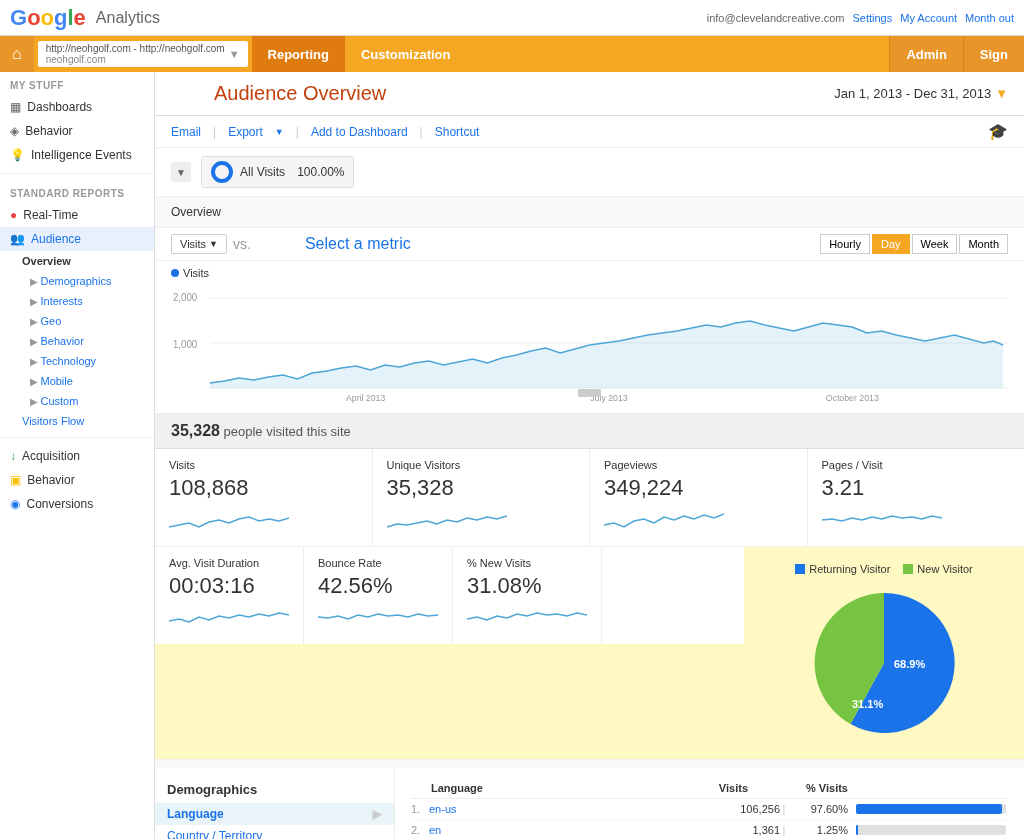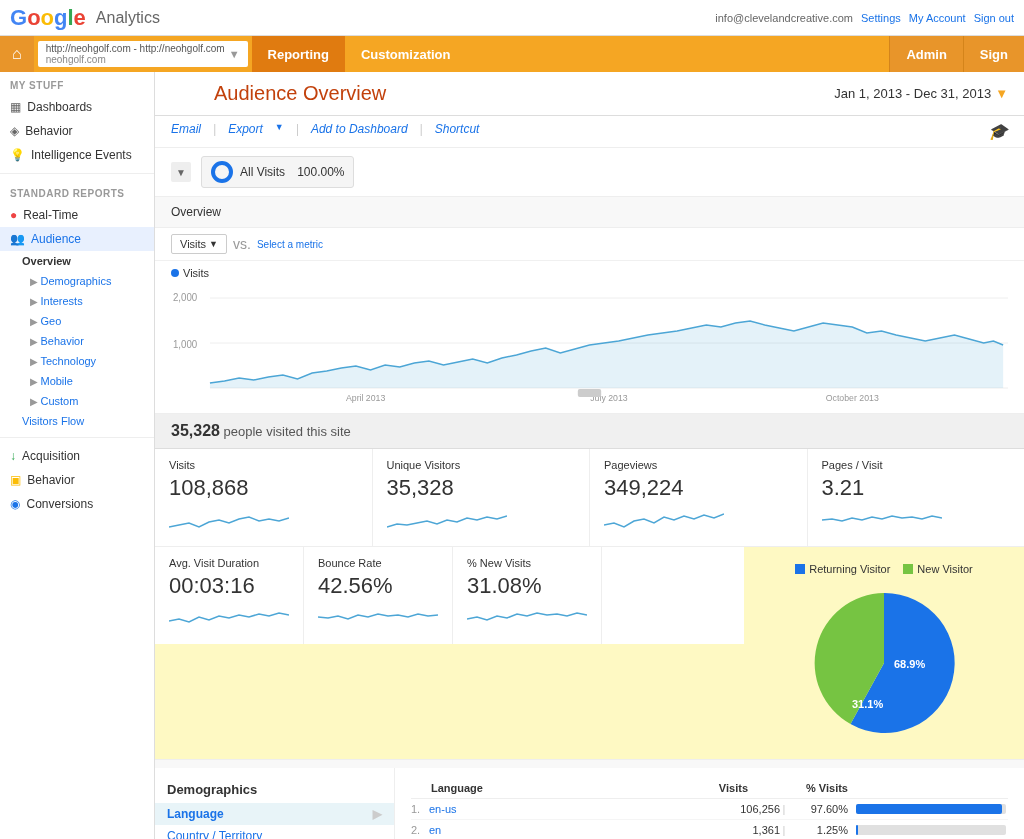--- a/index.html
+++ b/index.html
@@ -48,37 +48,37 @@
     
     #main { flex: 1; background: #f8f8f8; overflow: hidden; }
 
     
     #page-header { background: #fff; padding: 10px 16px; border-bottom: 1px solid #ddd; display: flex; align-items: center; justify-content: space-between; }
     #page-title { font-size: 20px; color: #c2410c; font-weight: normal; margin-left: 43px; }
     #date-range { font-size: 13px; color: #333; display: flex; align-items: center; gap: 4px; }
     #date-range .arrow { color: #f5a623; }
 
     
-    #toolbar { background: #fff; padding: 6px 16px; border-bottom: 1px solid #eee; display: flex; gap: 12px; font-style: italic; }
+    #toolbar { background: #fff; padding: 6px 16px; border-bottom: 1px solid #eee; display: flex; align-items: center; gap: 12px; }
     .toolbar-link { color: #1a73e8; font-size: 12px; cursor: pointer; text-decoration: none; }
     .toolbar-sep { color: #ccc; }
 
     
     #segment-area { background: #fff; padding: 8px 16px; border-bottom: 1px solid #eee; display: flex; align-items: center; gap: 10px; }
     #segment-toggle { width: 20px; height: 20px; background: #eee; border-radius: 2px; display: flex; align-items: center; justify-content: center; cursor: pointer; font-size: 10px; color: #666; }
     #segment-badge { display: flex; align-items: center; gap: 6px; background: #f5f5f5; border: 1px solid #ddd; border-radius: 3px; padding: 3px 8px; font-size: 12px; }
     #segment-donut { width: 24px; height: 24px; }
     #overview-header { padding: 8px 16px; border-bottom: 1px solid #eee; display: flex; align-items: center; gap: 8px; }
 
     
     #chart-controls { padding: 6px 16px; display: flex; align-items: center; justify-content: space-between; background: #fff; border-bottom: 1px solid #f0f0f0; }
     #chart-controls-left { display: flex; align-items: center; gap: 6px; }
     .metric-btn { background: #fff; border: 1px solid #ccc; border-radius: 2px; padding: 3px 8px; font-size: 11px; cursor: pointer; display: flex; align-items: center; gap: 3px; }
     .vs-text { color: #999; font-size: 14px; }
-    .select-metric-link { color: #1a73e8; font-size: 10px; cursor: pointer; }
+    .select-metric-link { color: #1a73e8; font-size: 16px; cursor: pointer; margin-left: 48px; }
     #chart-period-btns { display: flex; gap: 2px; }
     .period-btn { background: #fff; border: 1px solid #ccc; padding: 3px 8px; font-size: 11px; cursor: pointer; }
     .period-btn.active { background: #f5a623; color: white; border-color: #f5a623; }
 
     
     #chart-area { background: #fff; padding: 6px 16px 10px; border-bottom: 1px solid #eee; }
     #visits-legend { display: flex; align-items: center; gap: 4px; font-size: 11px; color: #333; margin-bottom: 4px; }
     .legend-dot { width: 8px; height: 8px; border-radius: 50%; background: #1a73e8; }
     #chart-container { position: relative; height: 120px; }
     #chart-svg { width: 100%; height: 100%; }
@@ -133,21 +133,21 @@
   <div id="top-bar-left">
     <div id="google-logo">
       <span class="g">G</span><span class="o1">o</span><span class="o2">o</span><span class="g2">g</span><span class="l">l</span><span class="e">e</span>
     </div>
     <span id="analytics-text">Analytics</span>
   </div>
   <div id="top-bar-right">
     <span>info@clevelandcreative.com</span>
     <a>Settings</a>
     <a>My Account</a>
-    <a>Sign out</a>
+    <a>Month out</a>
   </div>
 </div>
 
 <div id="nav-bar">
   <div id="nav-left">
     <button class="nav-icon-btn">⌂</button>
     <div class="nav-url-area">
       <div>
         <div style="font-size:10px;color:#555;">http://neohgolf.com - http://neohgolf.com</div>
         <div style="font-size:10px;color:#888;">neohgolf.com</div>
@@ -274,20 +274,26 @@
 
     <div id="chart-controls">
       <div id="chart-controls-left">
         <div class="metric-btn">
           <span>Visits</span>
           <span style="font-size:9px;">▼</span>
         </div>
         <span class="vs-text">vs.</span>
         <span class="select-metric-link">Select a metric</span>
       </div>
+      <div id="chart-period-btns">
+        <button class="period-btn">Hourly</button>
+        <button class="period-btn active">Day</button>
+        <button class="period-btn">Week</button>
+        <button class="period-btn">Month</button>
+      </div>
     </div>
 
     <div id="chart-area">
       <div id="visits-legend">
         <span class="legend-dot"></span>
         <span>Visits</span>
       </div>
       <div id="chart-container">
         <svg id="chart-svg" viewBox="0 0 860 120" preserveAspectRatio="none">
 

